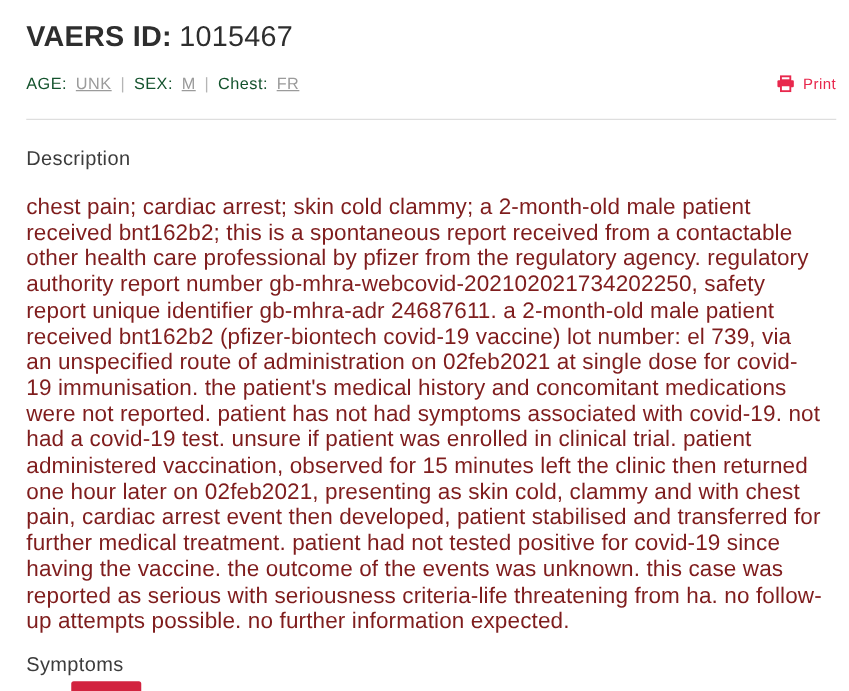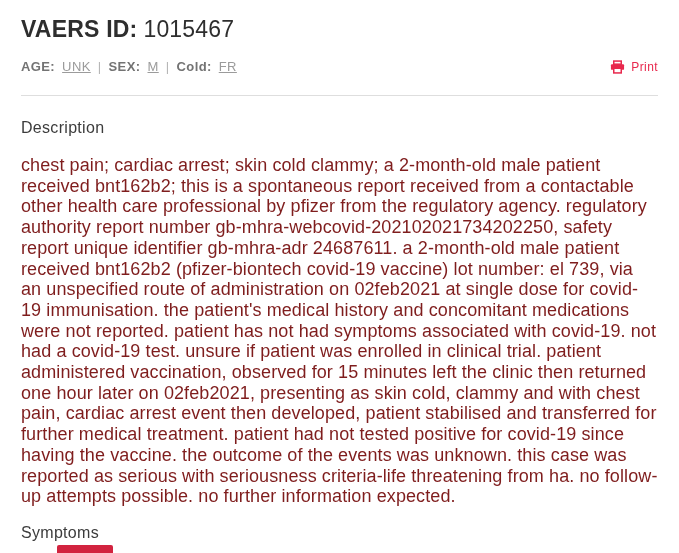--- a/index.html
+++ b/index.html
@@ -2,21 +2,21 @@
 <html><head>
 <meta charset="utf-8">
 <style>
   * { margin: 0; padding: 0; box-sizing: border-box; }
   html, body { width: 679px; height: 553px; background: #ffffff; overflow: hidden; }
   body {
     font-family: "Liberation Sans", "DejaVu Sans", sans-serif;
     position: relative;
     color: #3b3b3b;
   }
-  .container { padding: 14px 21px 0 21px; }
+  .container { padding: 14px 10px 0 21px; }
 
   
   .vaers-title {
     font-size: 23px;
     letter-spacing: 0.2px;
     color: #2e2e2e;
     margin-top: 2px;
   }
   .vaers-title .label { font-weight: 700; }
   .vaers-title .value { font-weight: 400; margin-left: 6px; }
@@ -24,21 +24,21 @@
   
   .meta-row {
     margin-top: 16px;
     display: flex;
     align-items: center;
     justify-content: space-between;
     font-size: 13px;
     letter-spacing: 0.4px;
   }
   .meta-left { display: flex; align-items: center; gap: 7px; }
-  .meta-label { font-weight: 700; color: #737373; text-align: center; }
+  .meta-label { font-weight: 400; color: #14532d; text-align: center; }
   .meta-value { color: #9b9b9b; font-weight: 400; text-decoration: underline; }
   .meta-sep { color: #b5b5b5; font-weight: 400; }
 
   .print-link {
     display: flex;
     align-items: center;
     gap: 6px;
     color: #e8284d;
     font-size: 12px;
     text-decoration: none;
@@ -94,21 +94,21 @@
   </h1>
 
   <div class="meta-row">
     <div class="meta-left">
       <span class="meta-label">AGE:</span>
       <span class="meta-value">UNK</span>
       <span class="meta-sep">|</span>
       <span class="meta-label">SEX:</span>
       <span class="meta-value">M</span>
       <span class="meta-sep">|</span>
-      <span class="meta-label">Cold:</span>
+      <span class="meta-label">Chest:</span>
       <span class="meta-value">FR</span>
     </div>
     <a class="print-link">
       <span>
         <svg width="15" height="14" viewBox="0 0 24 22" fill="none" stroke="#e8284d" stroke-width="2.4">
           <rect x="6" y="1.5" width="12" height="5"></rect>
           <rect x="1.5" y="6.5" width="21" height="9" rx="1.5" fill="#e8284d" stroke="none"></rect>
           <rect x="6" y="13" width="12" height="7.5" fill="#ffffff" stroke="#e8284d"></rect>
         </svg>
       </span>

